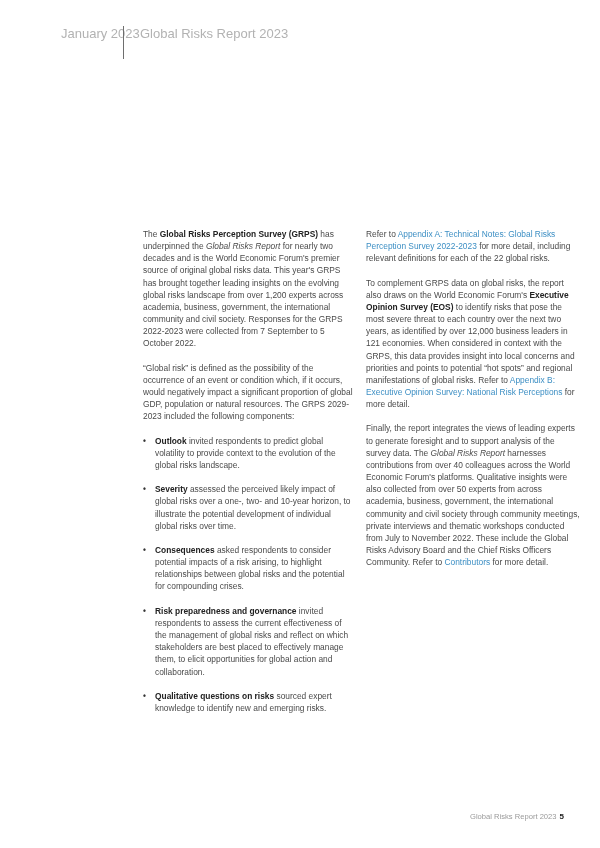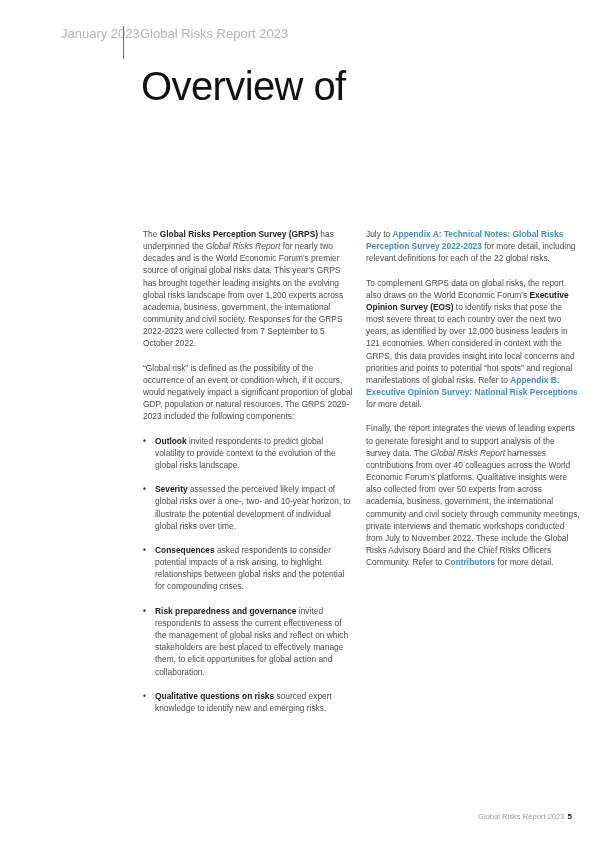--- a/index.html
+++ b/index.html
@@ -10,53 +10,53 @@
     .hdr-title { left: 140px; }
     .hdr-rule { position: absolute; left: 123px; top: 26px; width: 1px; height: 33px; background: #6e6e6e; }
     .title { position: absolute; left: 141px; top: 64px; margin: 0; font-size: 40px; line-height: 44px;
       font-weight: 400; color: #111111; letter-spacing: -0.6px; }
     .col { position: absolute; top: 228px; width: 212px; font-size: 8.4px; line-height: 12.15px; color: #4a4a4a; }
     .col-left { left: 143px; }
     .col-right { left: 366px; width: 214px; }
     .col p { margin: 0 0 12.15px 0; }
     .col b { color: #222222; font-weight: 700; }
     .col i { font-style: italic; text-align: right; }
-    .lnk { color: #3d8fc4; font-weight: 700; margin-top: 36px; }
+    .lnk { color: #3d8fc4; font-weight: 400; margin-top: 36px; }
     ul.comp { list-style: none; margin: 0; padding: 0; }
     ul.comp li { position: relative; padding-left: 12px; margin-bottom: 12.15px; }
     ul.comp li .bullet { position: absolute; left: 0; top: 0; color: #333333; font-weight: 700; }
-    .ftr { position: absolute; top: 812px; right: 28px; font-size: 7.6px; color: #9a9a9a; }
+    .ftr { position: absolute; top: 812px; right: 36px; font-size: 7.6px; color: #9a9a9a; }
     .ftr .pg { color: #222222; font-weight: 700; margin-left: 3px; font-size: 8px; }
   </style>
 </head>
 <body>
 
 <div>
   <span class="hdr hdr-date">January 2023</span>
   <div class="hdr-rule"></div>
   <span class="hdr hdr-title">Global Risks Report 2023</span>
 </div>
 
 <h1 class="title">
-  <span>Overview of</span><br>
+  <br>
 </h1>
 
 <div class="col col-left">
   <p><span>The </span><b>Global Risks Perception Survey (GRPS)</b><span> has underpinned the </span><i>Global Risks Report</i><span> for nearly two decades and is the World Economic Forum's premier source of original global risks data. This year's GRPS has brought together leading insights on the evolving global risks landscape from over 1,200 experts across academia, business, government, the international community and civil society. Responses for the GRPS 2022-2023 were collected from 7 September to 5 October 2022.</span></p>
   <p>“Global risk” is defined as the possibility of the occurrence of an event or condition which, if it occurs, would negatively impact a significant proportion of global GDP, population or natural resources. The GRPS 2029-2023 included the following components:</p>
   <ul class="comp">
     <li><span class="bullet">•</span><b>Outlook</b><span> invited respondents to predict global volatility to provide context to the evolution of the global risks landscape.</span></li>
     <li><span class="bullet">•</span><b>Severity</b><span> assessed the perceived likely impact of global risks over a one-, two- and 10-year horizon, to illustrate the potential development of individual global risks over time.</span></li>
     <li><span class="bullet">•</span><b>Consequences</b><span> asked respondents to consider potential impacts of a risk arising, to highlight relationships between global risks and the potential for compounding crises.</span></li>
     <li><span class="bullet">•</span><b>Risk preparedness and governance</b><span> invited respondents to assess the current effectiveness of the management of global risks and reflect on which stakeholders are best placed to effectively manage them, to elicit opportunities for global action and collaboration.</span></li>
     <li><span class="bullet">•</span><b>Qualitative questions on risks</b><span> sourced expert knowledge to identify new and emerging risks.</span></li>
   </ul>
 </div>
 
 <div class="col col-right">
-  <p><span>July to </span><a class="lnk">Appendix A: Technical Notes: Global Risks Perception Survey 2022-2023</a><span> for more detail, including relevant definitions for each of the 22 global risks.</span></p>
+  <p><span>Refer to </span><a class="lnk">Appendix A: Technical Notes: Global Risks Perception Survey 2022-2023</a><span> for more detail, including relevant definitions for each of the 22 global risks.</span></p>
   <p><span>To complement GRPS data on global risks, the report also draws on the World Economic Forum's </span><b>Executive Opinion Survey (EOS)</b><span> to identify risks that pose the most severe threat to each country over the next two years, as identified by over 12,000 business leaders in 121 economies. When considered in context with the GRPS, this data provides insight into local concerns and priorities and points to potential “hot spots” and regional manifestations of global risks. Refer to </span><a class="lnk">Appendix B: Executive Opinion Survey: National Risk Perceptions</a><span> for more detail.</span></p>
   <p><span>Finally, the report integrates the views of leading experts to generate foresight and to support analysis of the survey data. The </span><i>Global Risks Report</i><span> harnesses contributions from over 40 colleagues across the World Economic Forum's platforms. Qualitative insights were also collected from over 50 experts from across academia, business, government, the international community and civil society through community meetings, private interviews and thematic workshops conducted from July to November 2022. These include the Global Risks Advisory Board and the Chief Risks Officers Community. Refer to </span><a class="lnk">Contributors</a><span> for more detail.</span></p>
 </div>
 
 <div class="ftr">
   <span>Global Risks Report 2023</span><span class="pg">5</span>
 </div>
 
 </body></html>

